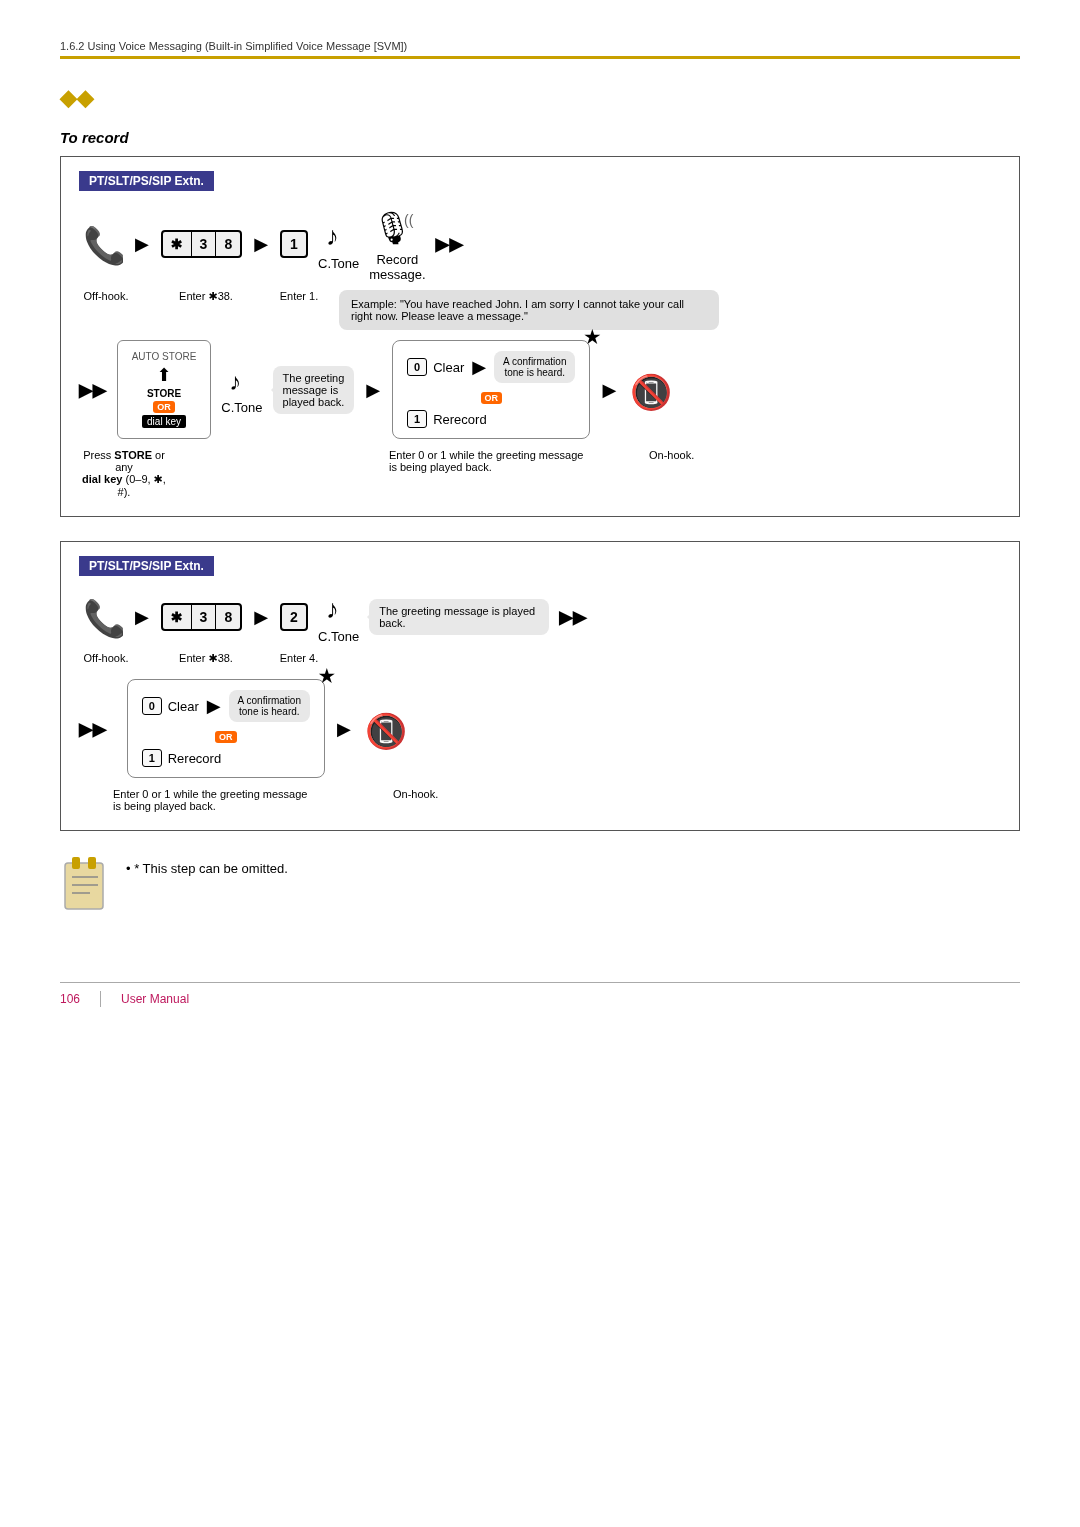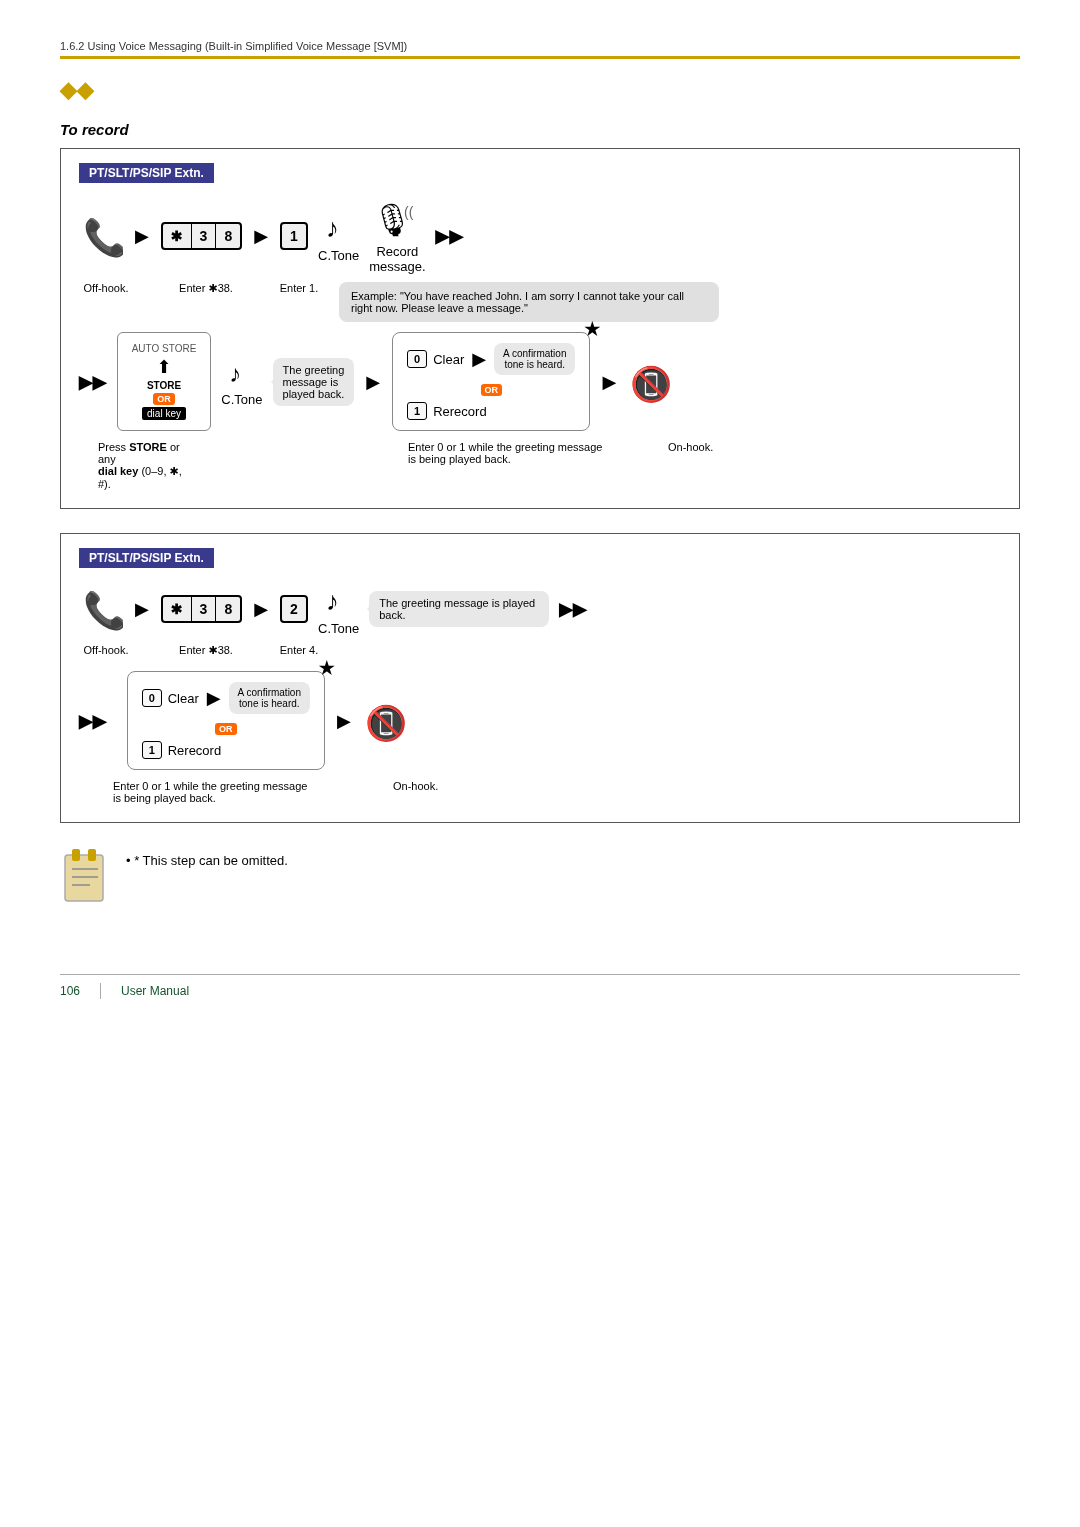--- a/index.html
+++ b/index.html
@@ -10,21 +10,21 @@
       color: #000;
       width: 1080px;
       min-height: 1527px;
       padding: 40px 60px 60px 60px;
     }
     .section-header {
       font-size: 11px;
       color: #333;
       border-bottom: 3px solid #c8a000;
       padding-bottom: 4px;
-      margin-bottom: 18px;
+      margin-bottom: 26px;
     }
     .page-title {
       font-size: 22px;
       font-weight: bold;
       color: #c8a000;
       margin-bottom: 18px;
       display: flex;
       align-items: center;
       gap: 8px;
     }
@@ -210,21 +210,21 @@
       padding-top: 6px;
     }
     .footer {
       border-top: 1px solid #aaa;
       display: flex;
       align-items: center;
       gap: 20px;
       padding-top: 8px;
       margin-top: 60px;
       font-size: 12px;
-      color: #14532d;
+      color: #be185d;
     }
     .divider { width: 1px; height: 16px; background: #aaa; }
     .flow-section { margin-bottom: 8px; }
     .row-labels {
       display: flex;
       align-items: flex-start;
       gap: 10px;
       flex-wrap: wrap;
       margin-top: 2px;
     }
@@ -376,21 +376,21 @@
       <span class="arrow">▶</span>
 
       <div class="col-step">
         <svg width="44" height="44" viewBox="0 0 44 44">
           <text x="2" y="36" font-size="34">📵</text>
         </svg>
       </div>
     </div>
     
     <div class="row-labels" style="margin-top:4px;">
-      <div class="rl-item" style="width:90px; text-align:left;margin-left:19px;">
+      <div class="rl-item" style="width:90px; text-align:center;">
         <span style="font-size:11px;">Press <strong>STORE</strong> or any<br><strong>dial key</strong> (0–9, ✱, #).</span>
       </div>
       <div style="width:200px;"></div>
       <div class="rl-item" style="width:200px; text-align:left;">
         <span style="font-size:11px;">Enter 0 or 1 while the greeting
 message is being played back.</span>
       </div>
       <div style="width:40px;"></div>
       <div class="rl-item">
         <span>On-hook.</span>

